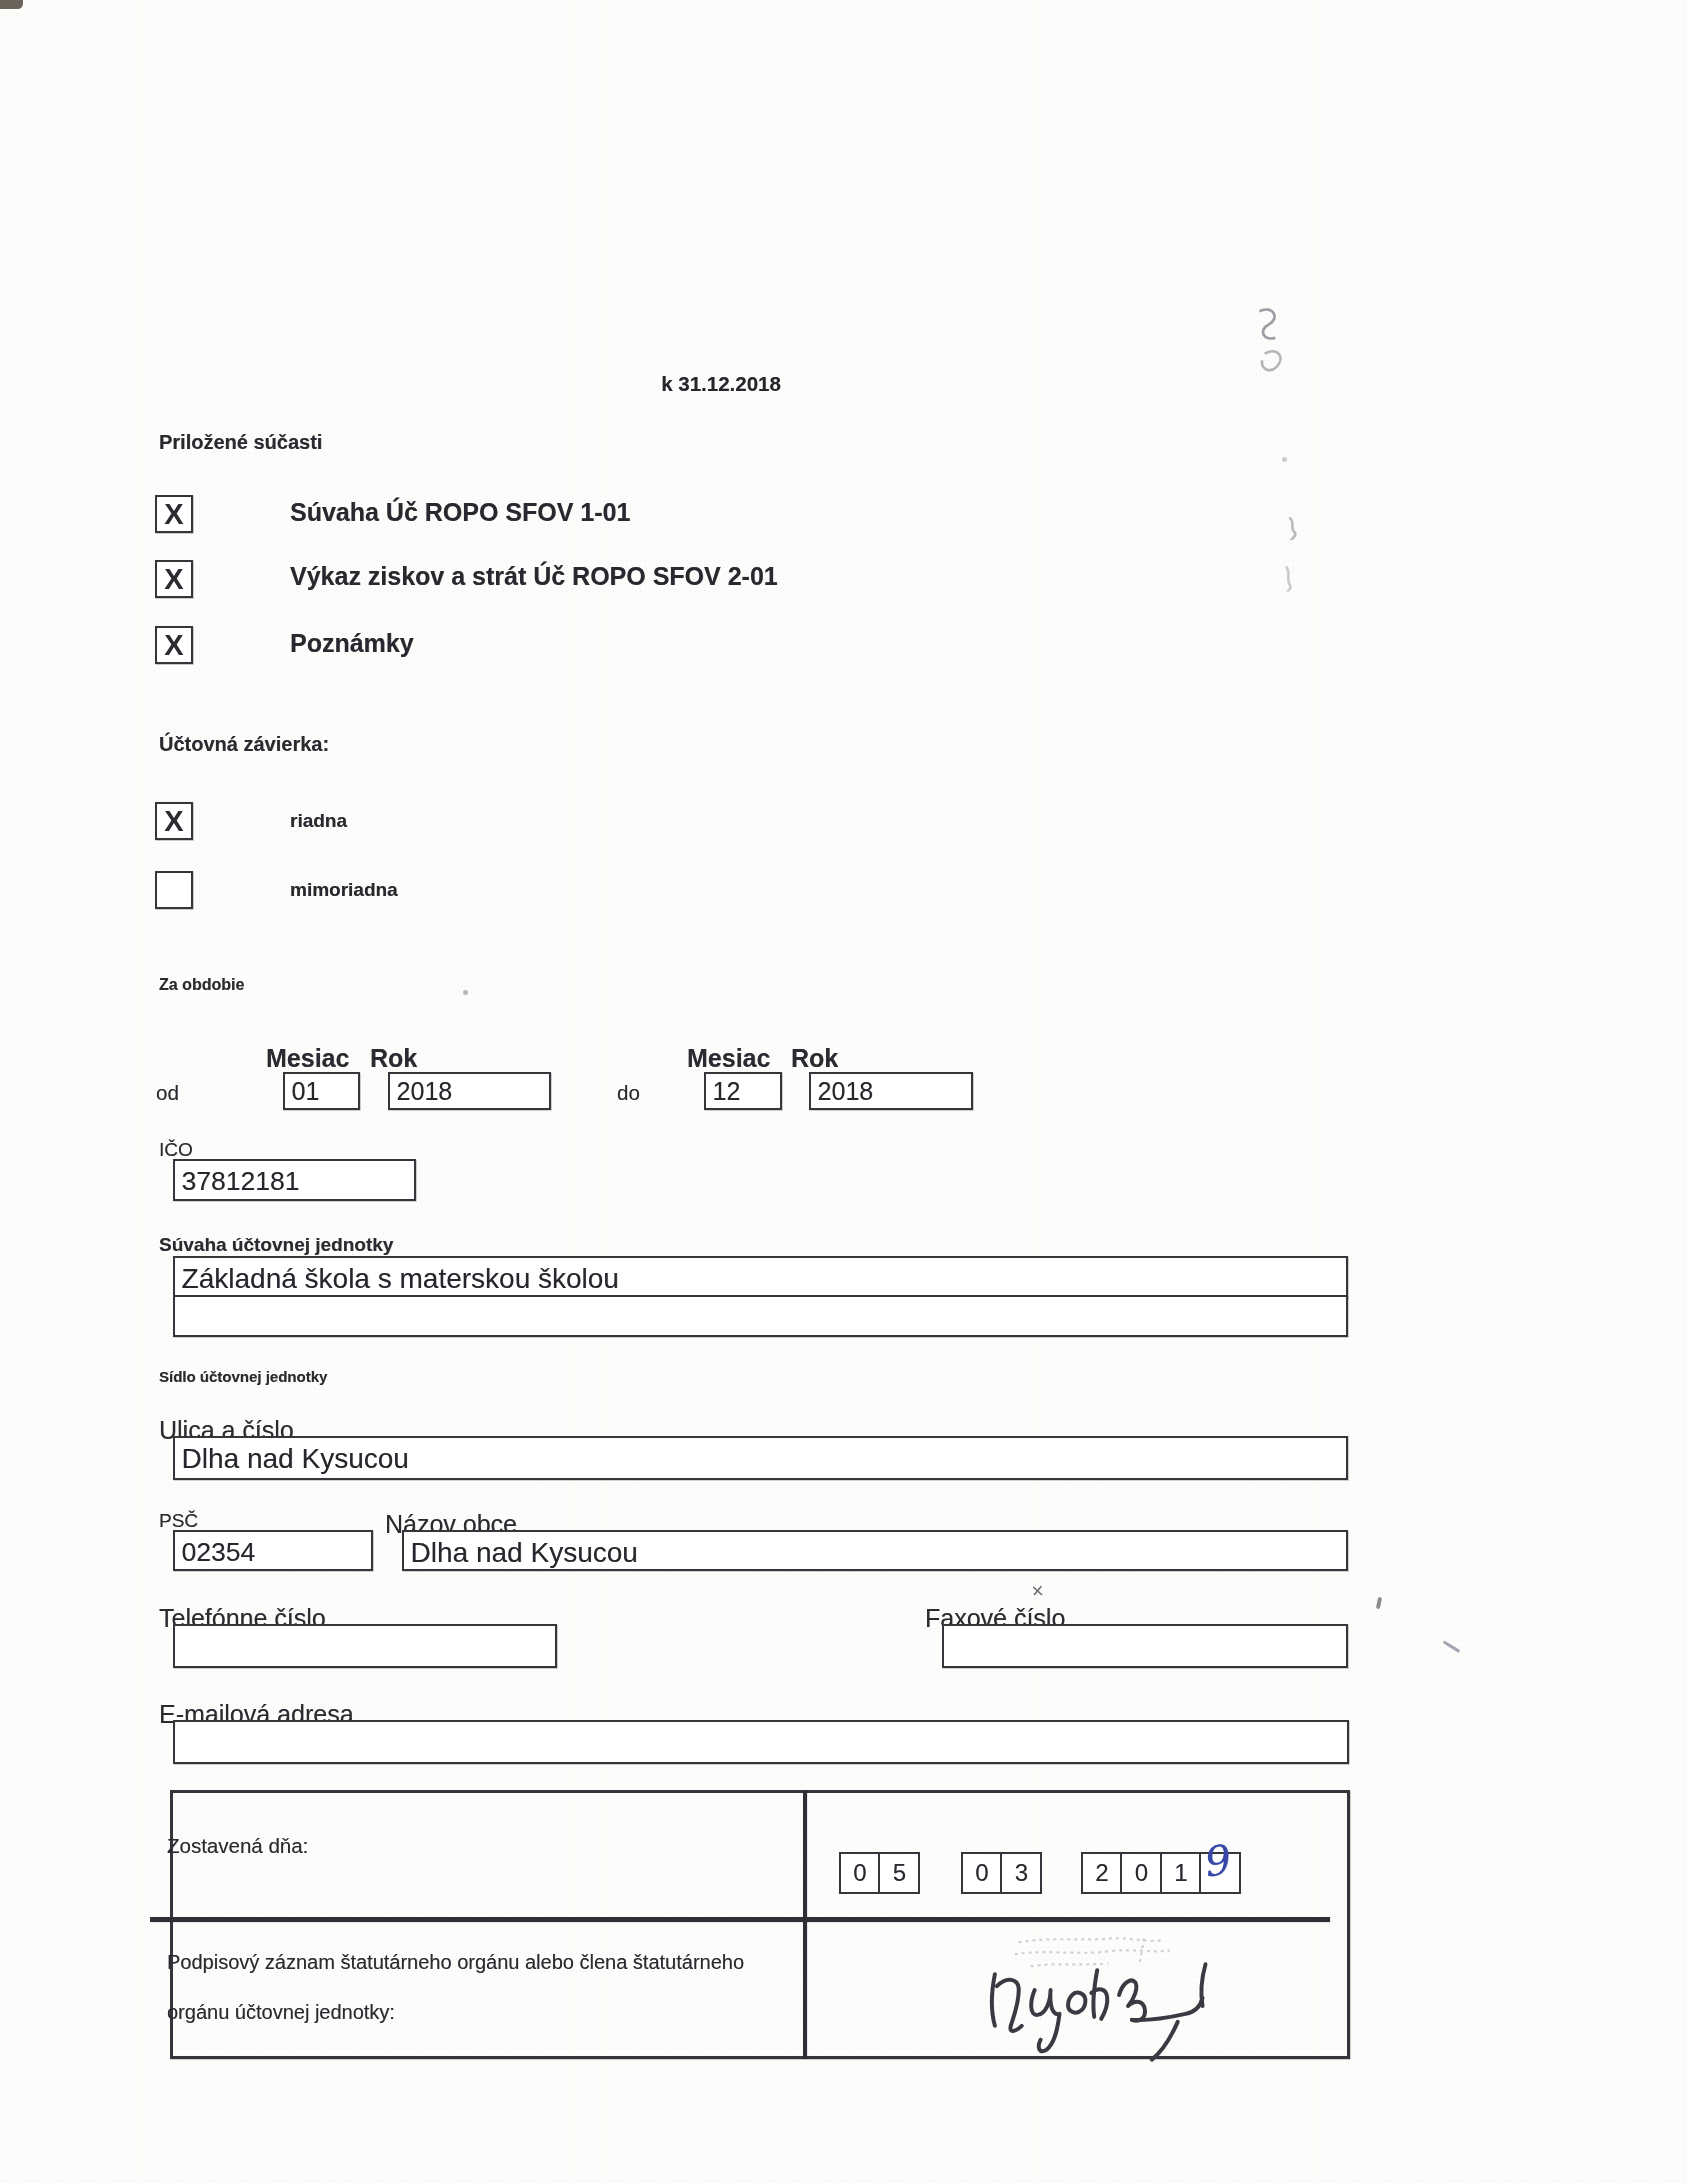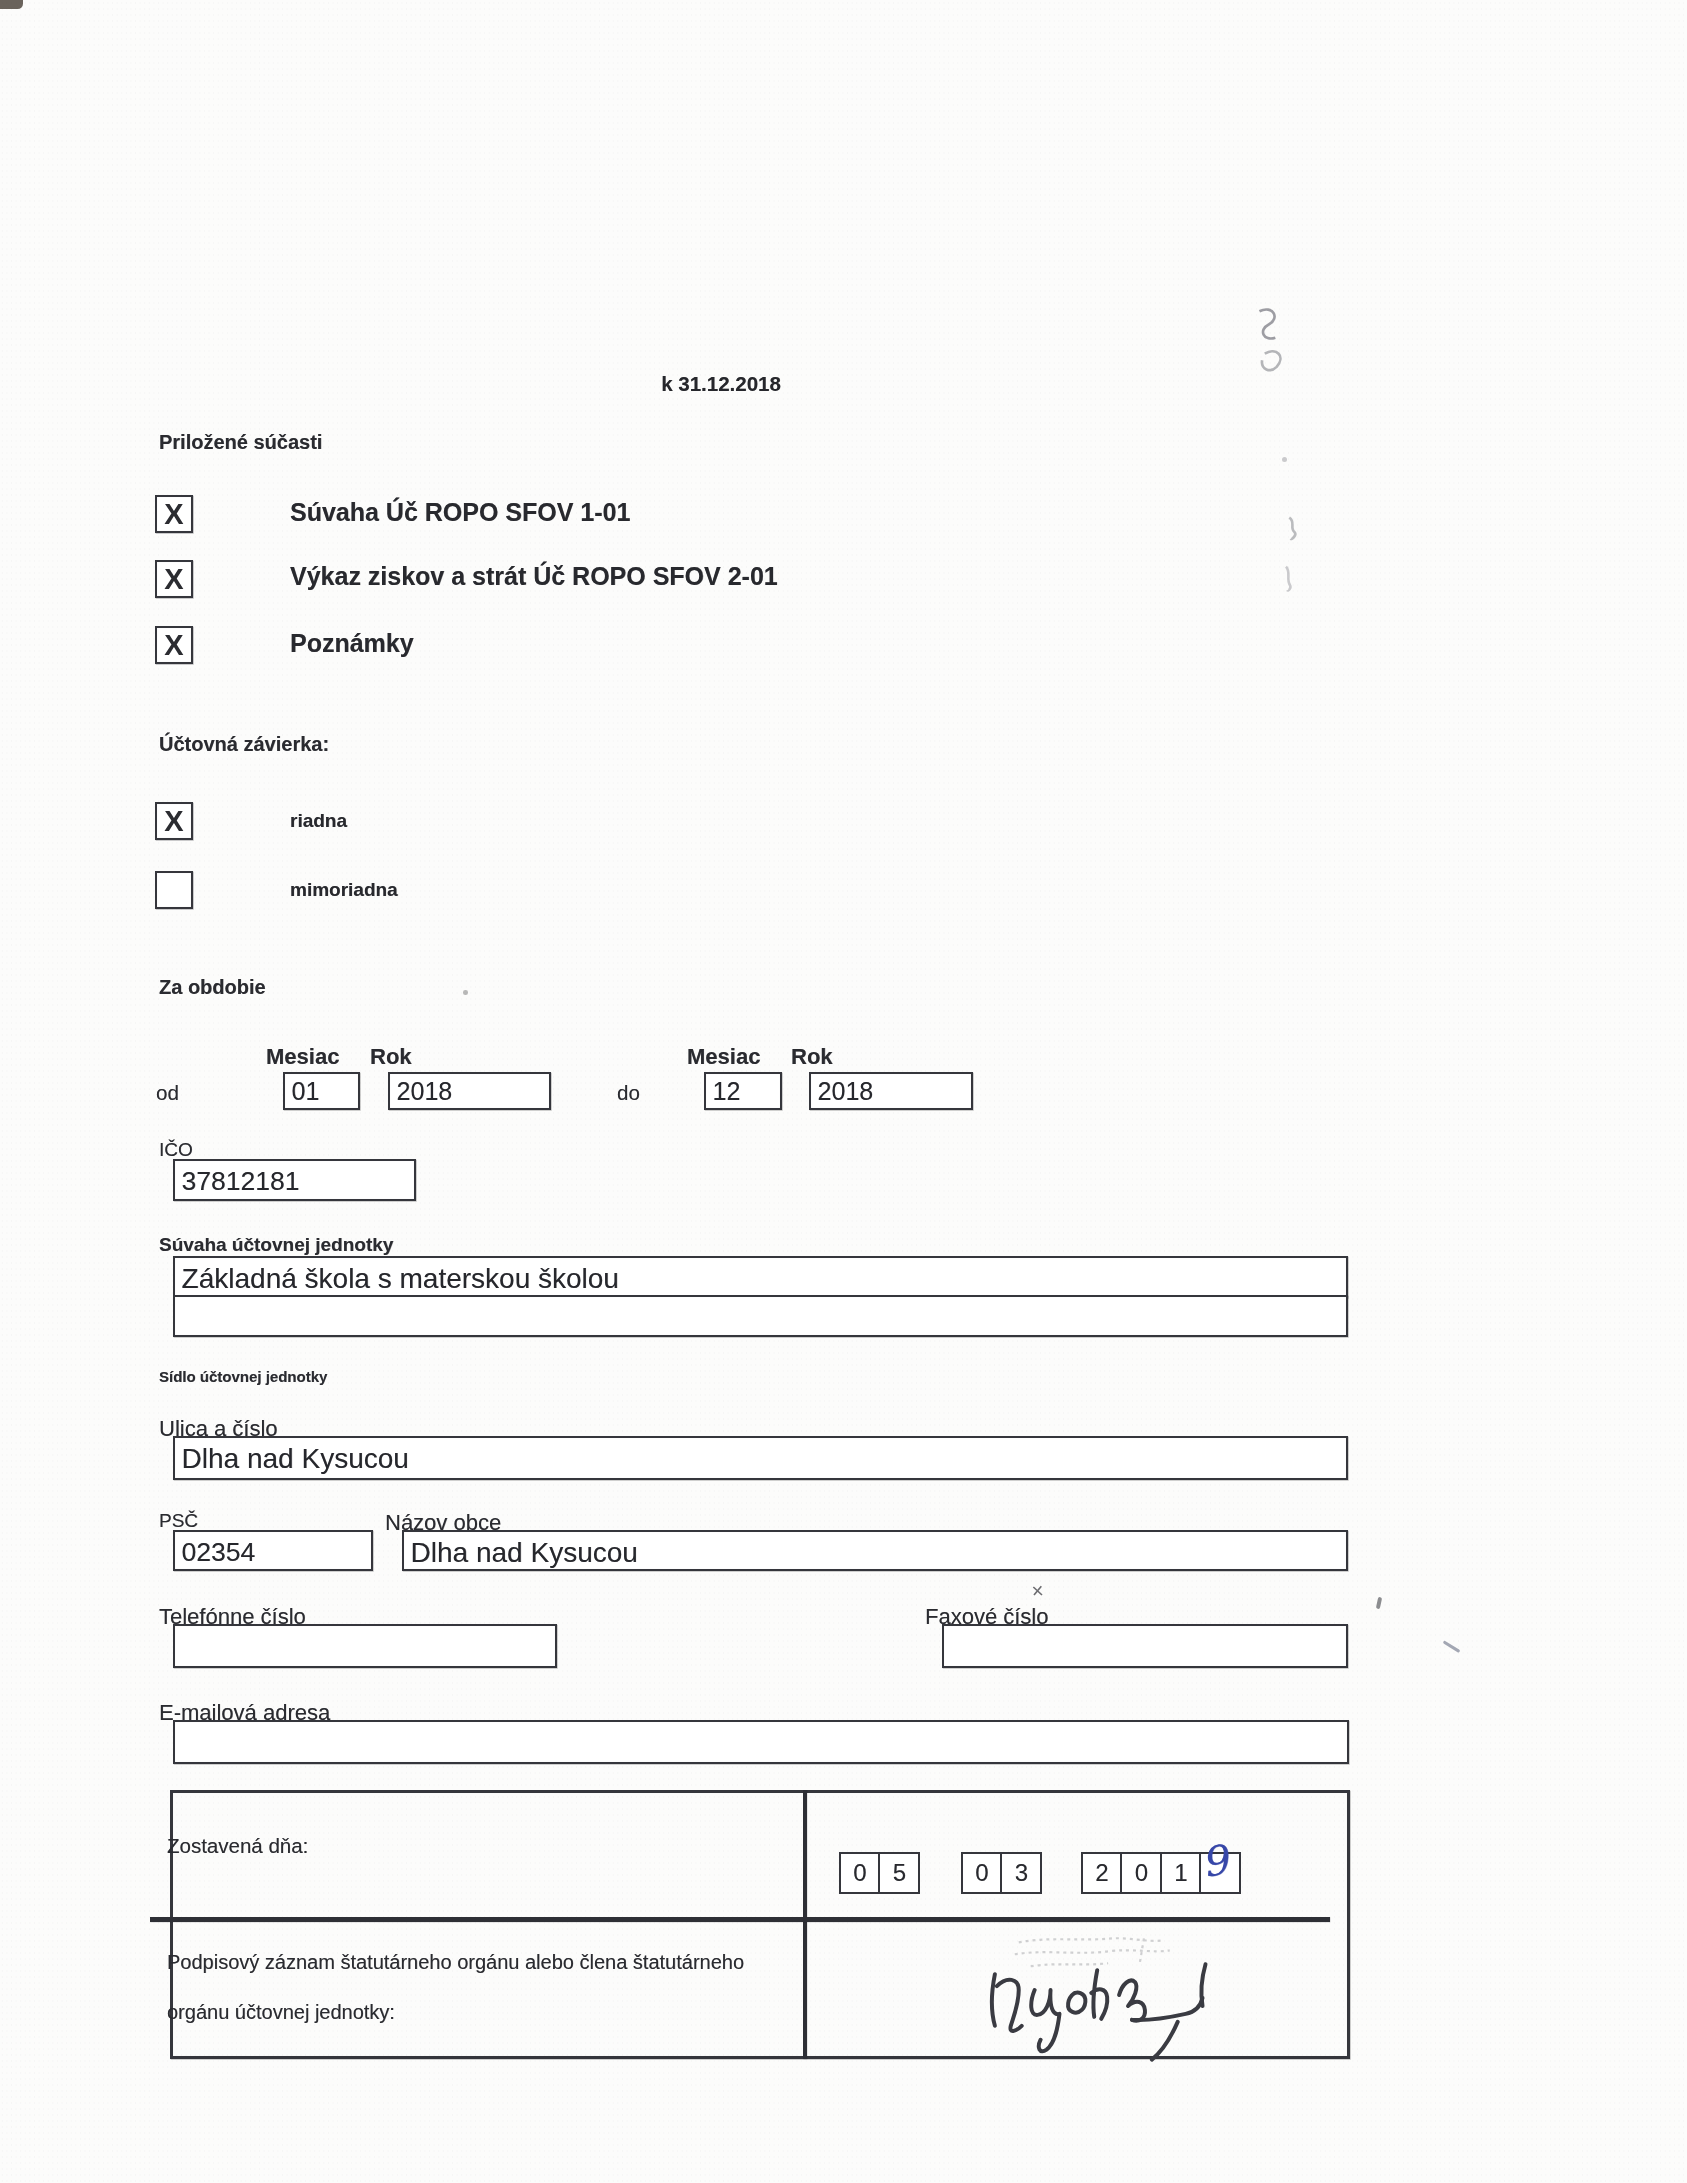--- a/index.html
+++ b/index.html
@@ -2,21 +2,21 @@
 <html style="font-size:10.6px"><head>
 <meta charset="utf-8">
 <style>
   html,body{margin:0;padding:0;background:#9a9a9a;}
   .page{
     position:relative; width:1687px; height:2183px; background:#fcfcfb;
     font-family:"Liberation Sans", sans-serif; color:#26272c; overflow:hidden;
     background-image:radial-gradient(rgba(110,110,115,0.04) 0.7px, transparent 0.9px);
     background-size:4.6px 6px;
   }
-  .lbl{position:absolute; font-size:22px; color:#2a2b30; text-shadow:0.3px 0.3px 0.5px rgba(40,40,45,0.45); white-space:nowrap;}
+  .lbl{position:absolute; font-size:25px; color:#2a2b30; text-shadow:0.3px 0.3px 0.5px rgba(40,40,45,0.45); white-space:nowrap;}
   .lbl.b{font-weight:bold;}
   .title{position:absolute; left:463px; top:281px; width:582px; text-align:center;
     font-size:31px; font-weight:bold; letter-spacing:-1.3px; color:#222327;
     text-shadow:0.3px 0.5px 0.7px rgba(30,30,35,0.5); white-space:nowrap;}
   .subtitle{position:absolute; left:635px; top:372px; width:172px; text-align:center;
     font-size:20.5px; font-weight:bold; color:#26272c; text-shadow:0.3px 0.3px 0.5px rgba(40,40,45,0.45);}
   .box{position:absolute; border:2.6px solid #35363c; background:#ffffff; box-sizing:border-box;
     box-shadow:0.7px 0.7px 0 rgba(20,20,25,0.28), inset 0 0 0.7px rgba(0,0,0,0.25);margin-left:20px;}
   .box .val{display:block; font-size:26.5px; color:#26272c; padding:4.6px 0 0 6.6px;
     text-shadow:0.3px 0.3px 0.5px rgba(40,40,45,0.4); white-space:nowrap; overflow:hidden;}
@@ -86,21 +86,21 @@
   <div class="chk" style="left:155px;top:802px;">
     <span>X</span>
   </div>
   <div class="chklbl" style="left:290px;top:810px;font-size:19px;">riadna</div>
 
   <div class="chk" style="left:155px;top:871px;">
     <span></span>
   </div>
   <div class="chklbl" style="left:290px;top:879px;font-size:19px;">mimoriadna</div>
 
-  <div class="lbl b" style="left:159px;top:976px;font-size:20px;">Za obdobie</div>
+  <div class="lbl b" style="left:159px;top:976px;font-size:16px;">Za obdobie</div>
 
   <div class="lbl b" style="left:266px;top:1044px;">Mesiac</div>
   <div class="lbl b" style="left:370px;top:1044px;">Rok</div>
   <div class="lbl" style="left:156px;top:1081px;font-size:20.5px;">od</div>
   <div class="box" style="left:263px;top:1072px;width:77px;height:38px;">
     <span class="val" style="font-size:25px;padding-top:3.3px;">01</span>
   </div>
   <div class="box" style="left:368px;top:1072px;width:163px;height:38px;">
     <span class="val" style="font-size:25px;padding-top:3.3px;">2018</span>
   </div>

